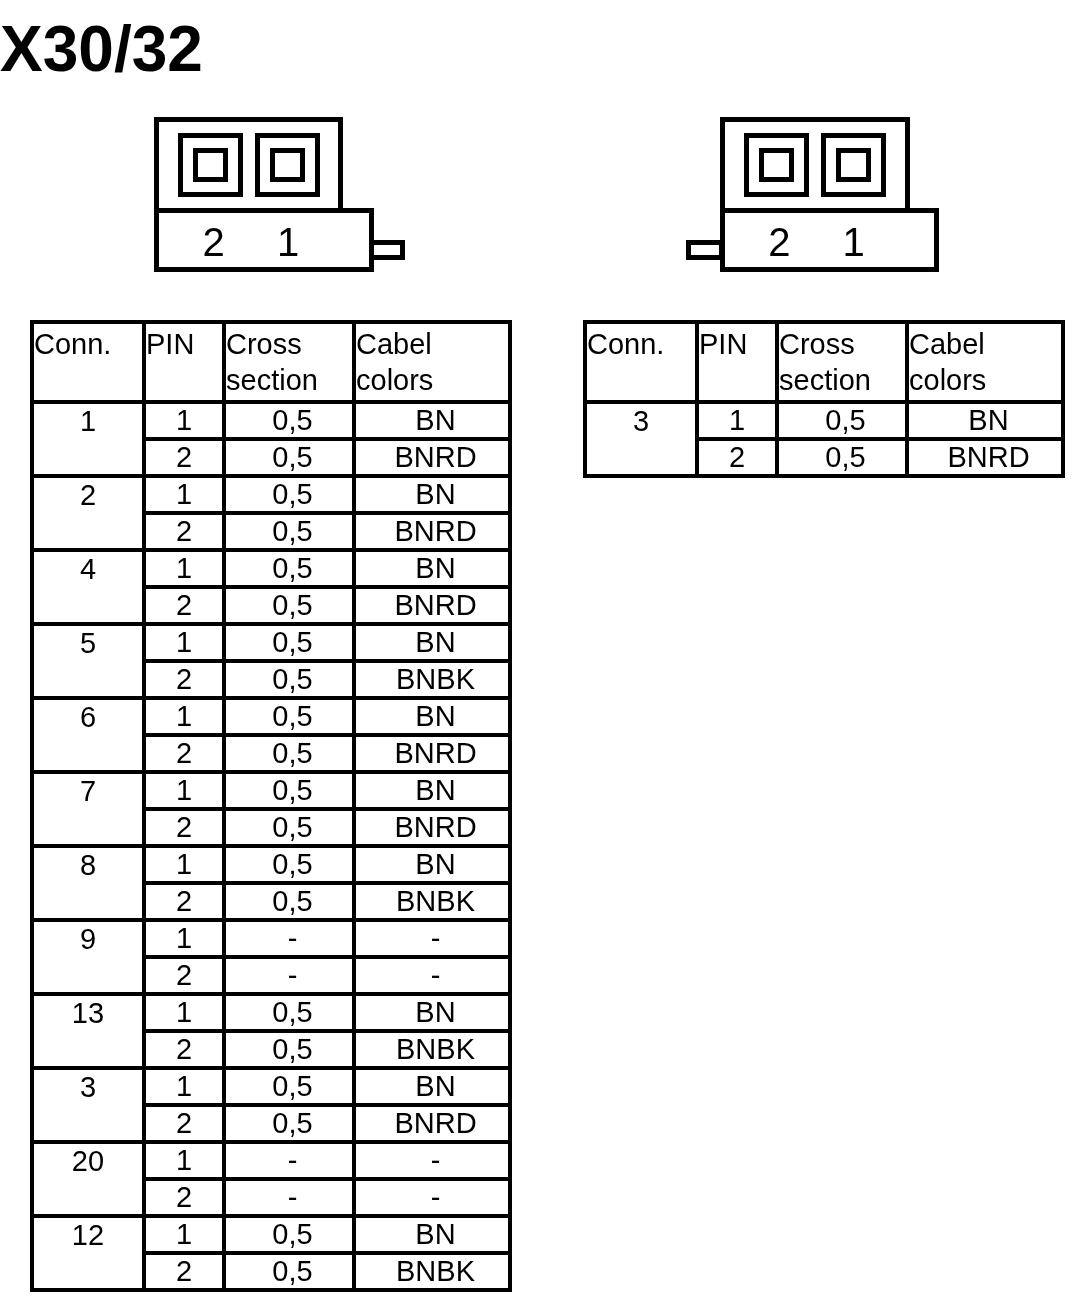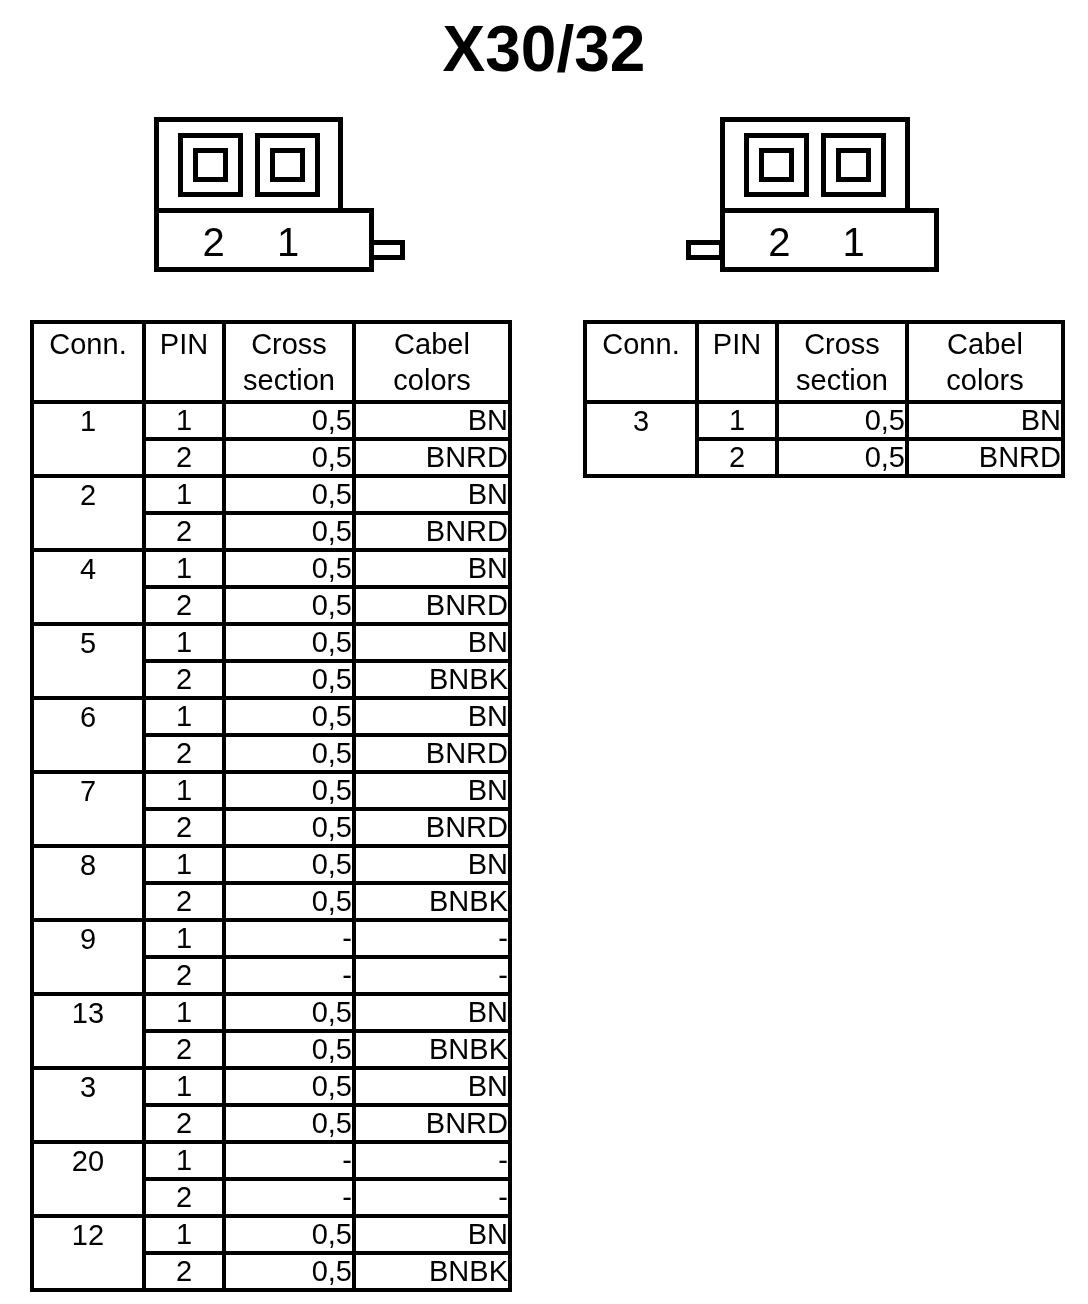--- a/index.html
+++ b/index.html
@@ -10,21 +10,20 @@
     color: #000000;
     position: relative;
     overflow: hidden;
   }
   .page { position: absolute; inset: 0; }
 
   
   .title {
     position: absolute;
     top: 12px; left: 0; width: 100%;
-    text-align: center;
     font-size: 64px;
     font-weight: 900;
     letter-spacing: 0px;
   }
 
   
   .housing {
     position: absolute;
     background: #fff;
     border: 5px solid #000;
@@ -88,38 +87,38 @@
   }
   .pin-table td {
     border: 4px solid #000;
     font-size: 29px;
     padding: 0;
     overflow: hidden;
   }
   .pin-table thead td {
     height: 74px;
     vertical-align: top;
-    text-align: center;
+    text-align: left;
     line-height: 36px;
     padding-top: 2px;
     white-space: pre-line;
   }
   .pin-table tbody td {
     height: 32px;
     line-height: 33px;
     vertical-align: middle;
   }
   .pin-table tbody td.col-conn {
     text-align: center;
     vertical-align: top;
     line-height: 34px;
   }
   .pin-table tbody td.col-pin { text-align: center; }
   .pin-table tbody td.col-cross,
-  .pin-table tbody td.col-color { text-align: right; padding-left: 7px; margin-top: 10px; }
+  .pin-table tbody td.col-color { text-align: center; padding-left: 7px; margin-top: 10px; }
 
   .table-left  { left: 30px;  top: 320px; }
   .table-right { left: 583px; top: 320px; }
 </style>
 </head>
 <body>
 
 <div class="page">
 
   <div class="title">X30/32</div>

